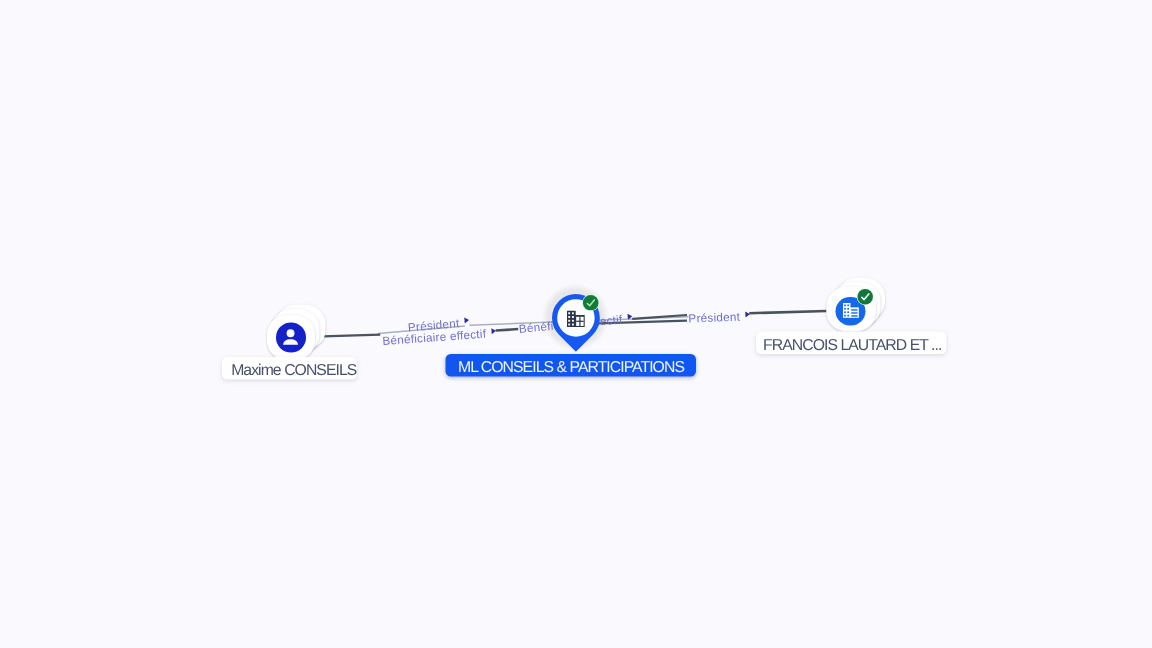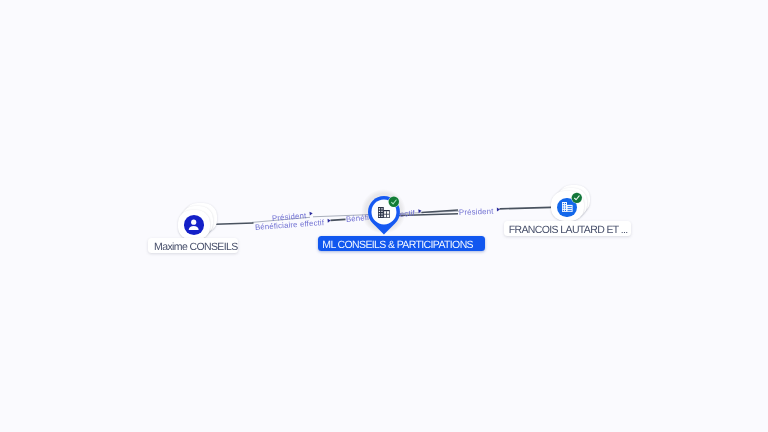--- a/index.html
+++ b/index.html
@@ -36,20 +36,21 @@
     border-radius: 3.5px;
     font-size: 10.5px;
     letter-spacing: -0.62px;
     line-height: 18.9px;
     height: 15.4px;
     padding: 0 6.3px;
     box-sizing: border-box;
     overflow: visible;
     white-space: nowrap;
     box-shadow: 0 1px 3px rgba(70,75,95,0.18);
+    text-align: center;
   }
   .label-chip.selected {
     background: #1157ef;
     color: #f2f7ff;
     padding: 0 4.3px;
     width: 167.3px;
     height: 14.6px;
     line-height: 18.6px;
     border-radius: 3.5px;
     box-shadow: 0 1px 3px rgba(20,60,160,0.35);
@@ -145,21 +146,21 @@
           </g>
       </svg>
     </div>
     <div class="badge" style="left:388.2px;top:195.8px;">
       <svg width="11.6" height="11.6" viewBox="0 0 12.6 12.6">
           <circle cx="6.3" cy="6.3" r="6.15" fill="#ddf3e4"></circle>
           <circle cx="6.3" cy="6.3" r="5.65" fill="#127c36"></circle>
           <path d="M3.9 6.9 L5.55 8.5 L8.9 4.3" stroke="#a5e0ba" stroke-width="1.15" fill="none" stroke-linecap="round" stroke-linejoin="round"></path>
         </svg>
     </div>
-    <div class="label-chip selected" style="left:318px;top:236px;">ML CONSEILS &amp; PARTICIPATIONS</div>
+    <div class="label-chip selected" style="left:297px;top:236px;">ML CONSEILS &amp; PARTICIPATIONS</div>
   </div>
 
   <div class="node">
     <div class="card" style="left:557.9px;top:184.6px;"></div>
     <div class="card" style="left:554.6px;top:187.9px;"></div>
     <div class="card" style="left:551.3px;top:191.2px;"></div>
     <div class="avatar-circle" style="left:557.2px;top:197.5px;width:19.8px;height:19.6px;background:#1468ea;">
       <svg width="10.6" height="9.9" viewBox="0 0 106 99" preserveAspectRatio="none" style="margin-left:0.4px;margin-top:-0.3px">
         <rect x="0" y="0" width="50" height="99" fill="#f7fbff"></rect>
         <rect x="46" y="29" width="60" height="70" fill="#f7fbff"></rect>

